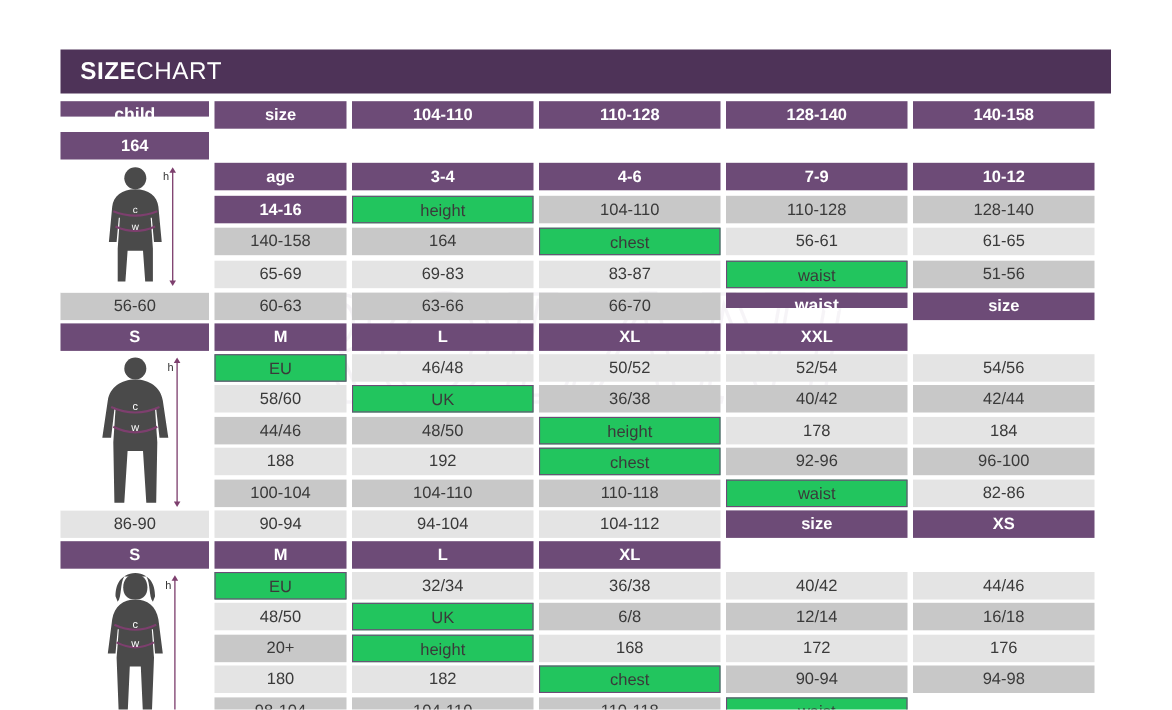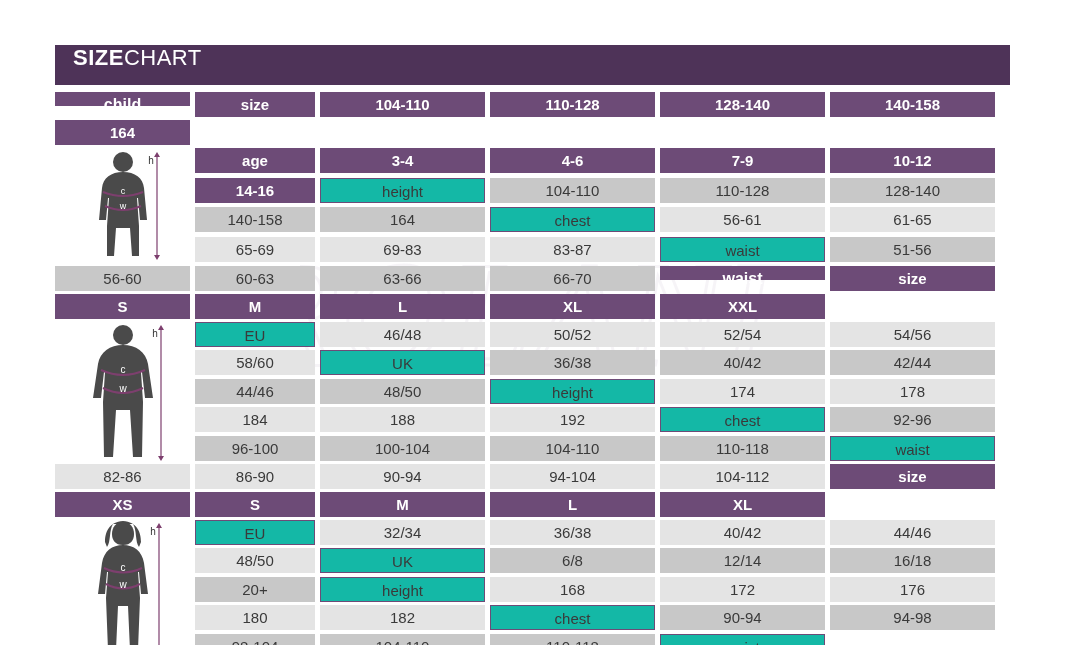--- a/index.html
+++ b/index.html
@@ -40,20 +40,21 @@
     top: 45px;
     width: 955px;
     z-index: 1;
   }
 
   
   .title-bar {
     background: #4e3358;
     height: 40px;
     display: flex;
+    align-items: center;
     padding-left: 18px;
     box-sizing: border-box;
   }
   .title-bar .title {
     color: #ffffff;
     font-size: 22px;
     font-weight: bold;
     letter-spacing: 0.5px;
   }
   .title-bar .title .thin {
@@ -89,21 +90,21 @@
     margin-bottom: 3px;
   }
 
   .hdr {
     background: #6d4b77;
     color: #ffffff;
     font-weight: bold;
   }
 
   .rowlabel {
-    background: #14b8a6;
+    background: #22c55e;
     border: 1px solid #6d4b77;
     color: #3a3a3a;
     font-size: 15px;
   }
 
   .val-dark {
     background: #c8c8c8;
   }
   .val-light {
     background: #e4e4e4;
@@ -213,21 +214,20 @@
         <div class="cell val-light">52/54</div>
         <div class="cell val-light">54/56</div>
         <div class="cell val-light">58/60</div>
         <div class="cell rowlabel">UK</div>
         <div class="cell val-dark">36/38</div>
         <div class="cell val-dark">40/42</div>
         <div class="cell val-dark">42/44</div>
         <div class="cell val-dark">44/46</div>
         <div class="cell val-dark">48/50</div>
         <div class="cell rowlabel">height</div>
-        <div class="cell val-light">174</div>
         <div class="cell val-light">178</div>
         <div class="cell val-light">184</div>
         <div class="cell val-light">188</div>
         <div class="cell val-light">192</div>
         <div class="cell rowlabel">chest</div>
         <div class="cell val-dark">92-96</div>
         <div class="cell val-dark">96-100</div>
         <div class="cell val-dark">100-104</div>
         <div class="cell val-dark">104-110</div>
         <div class="cell val-dark">110-118</div>

